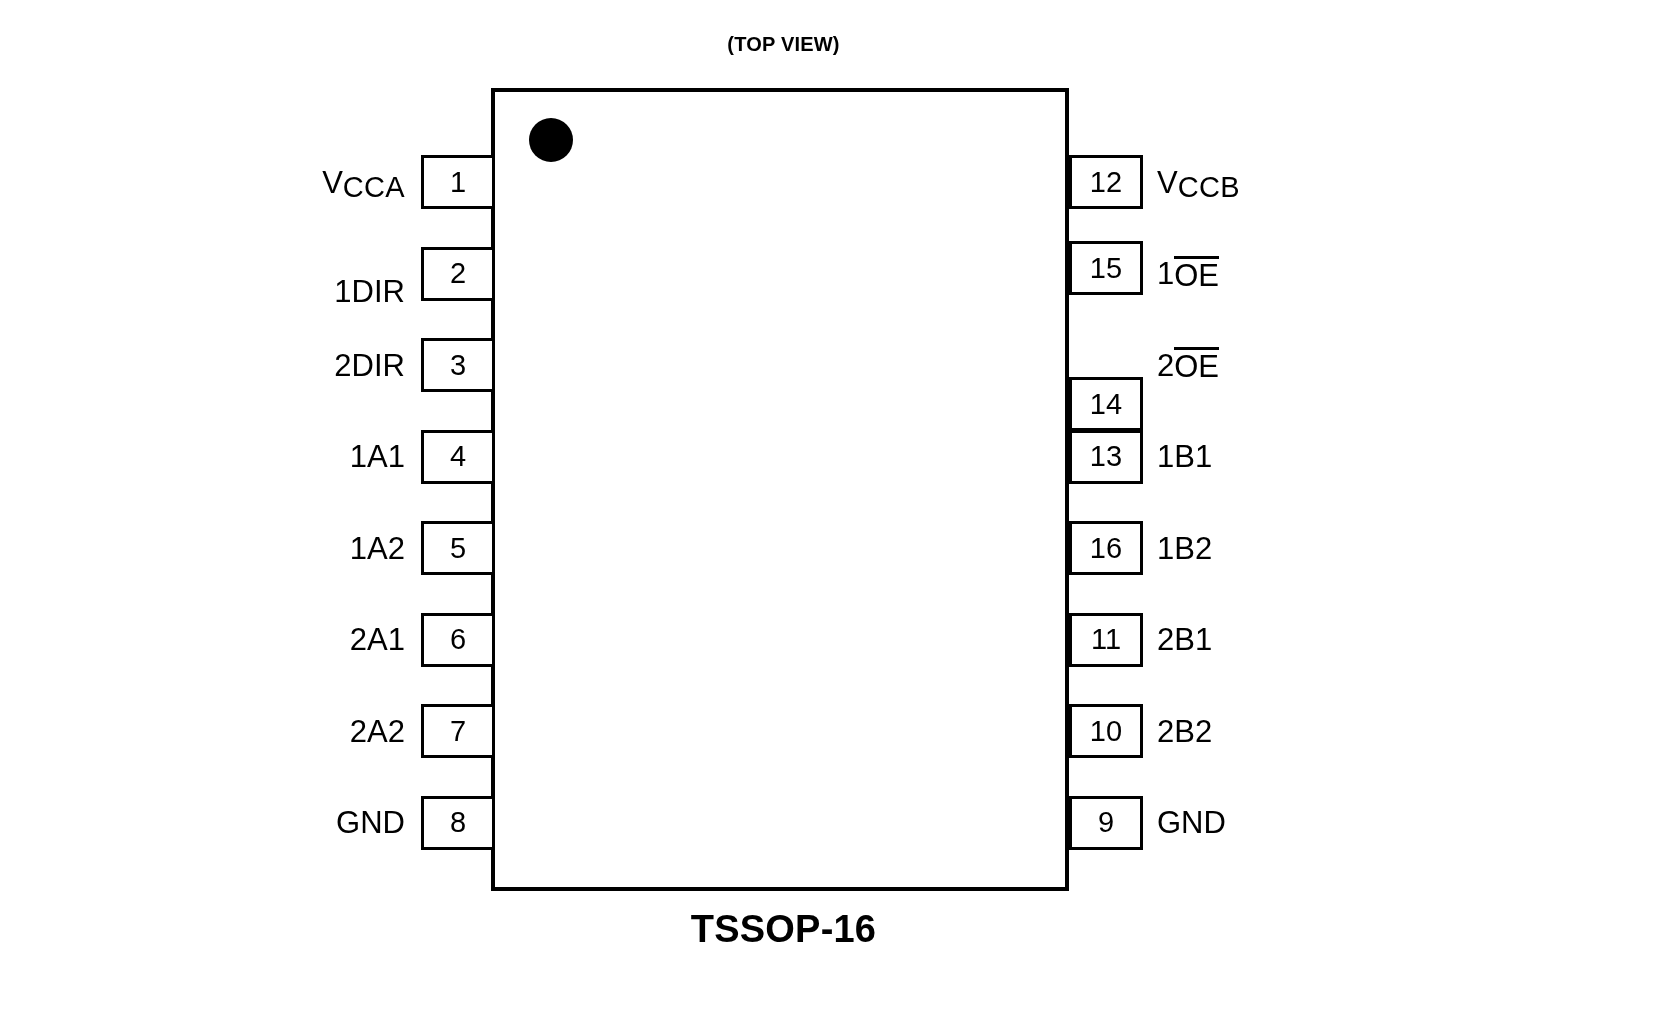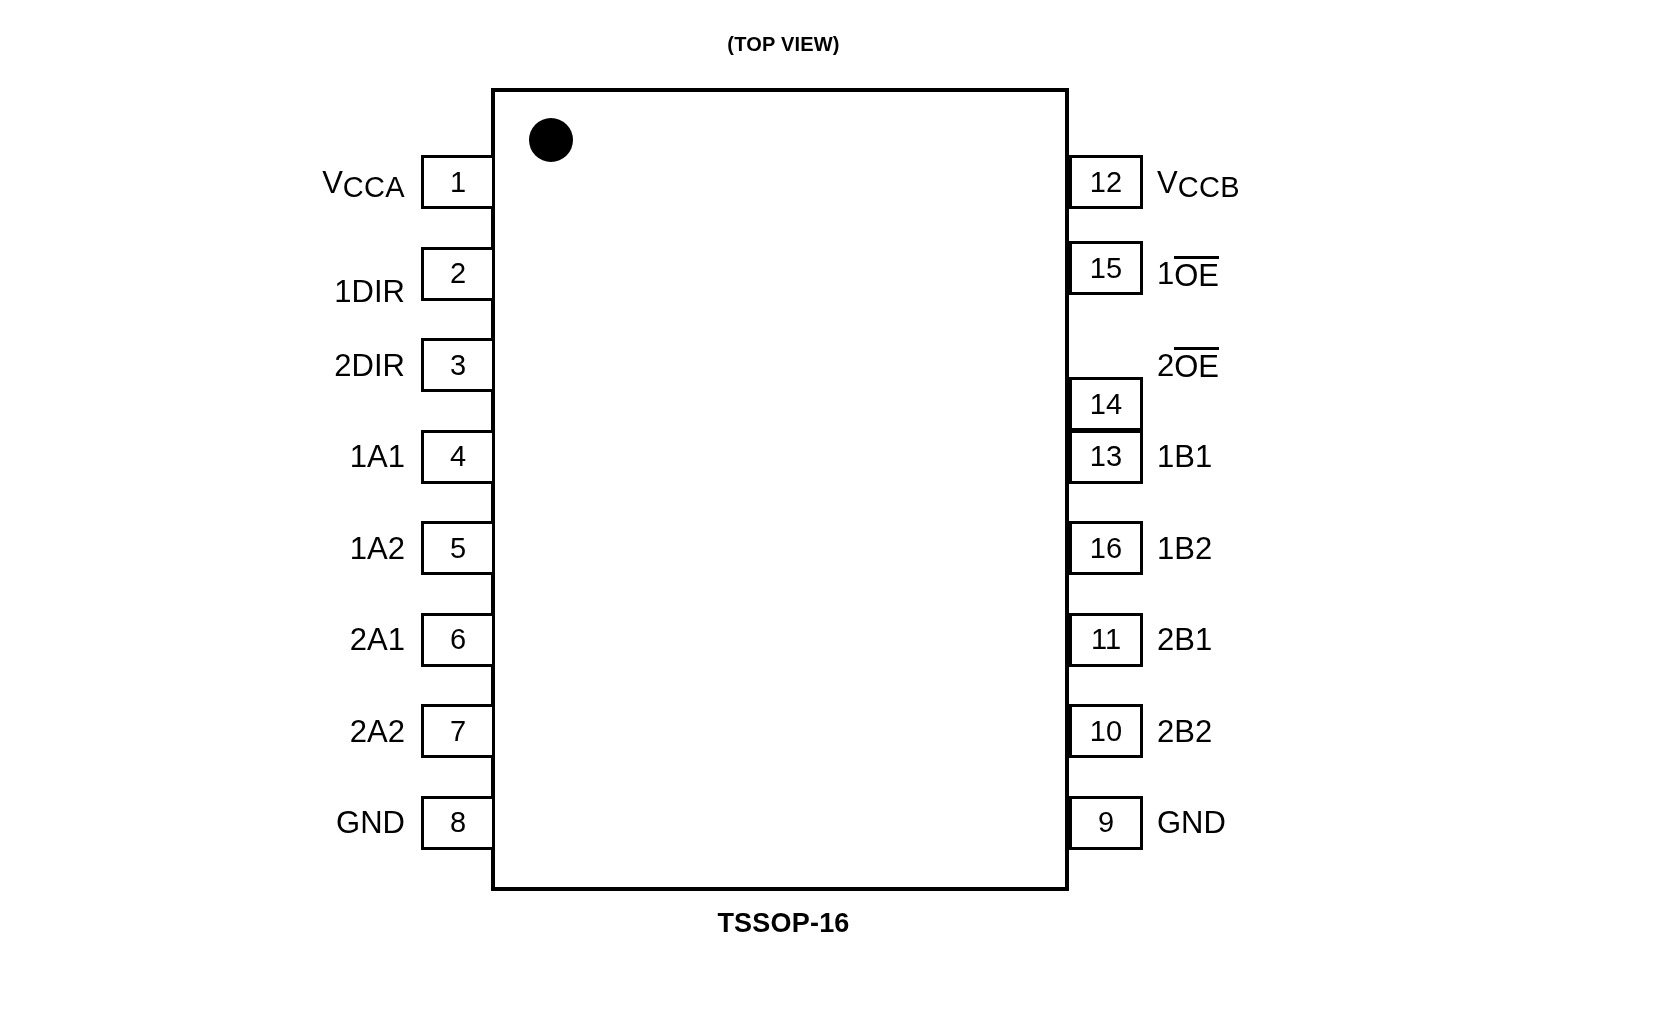--- a/index.html
+++ b/index.html
@@ -30,21 +30,21 @@
     font-weight: bold;
     letter-spacing: 0.2px;
     white-space: nowrap;
   }
   .bottom-title {
     position: absolute;
     left: 0;
     top: 908px;
     width: 1567px;
     text-align: center;
-    font-size: 27px;
+    font-size: 38px;
     font-weight: bold;
     letter-spacing: 0.2px;
     white-space: nowrap;
   }
 
   
   .chip-body {
     position: absolute;
     left: 491px;
     top: 88px;

